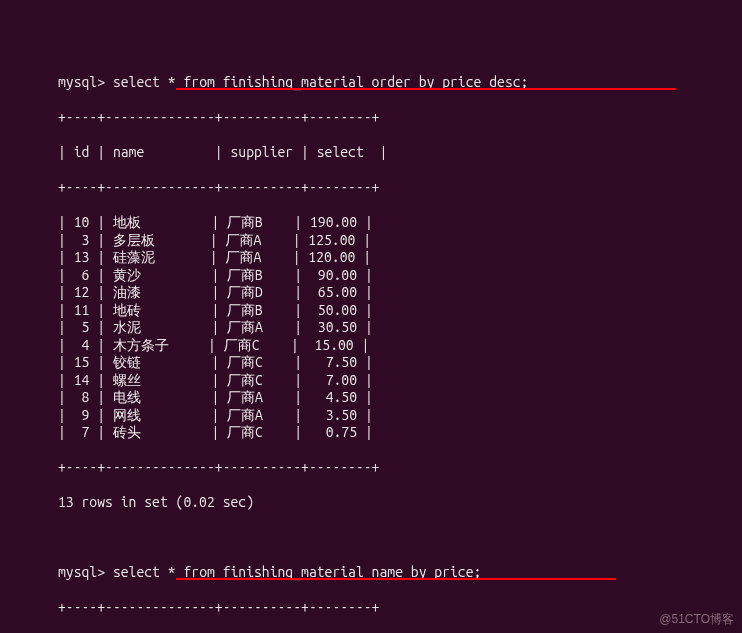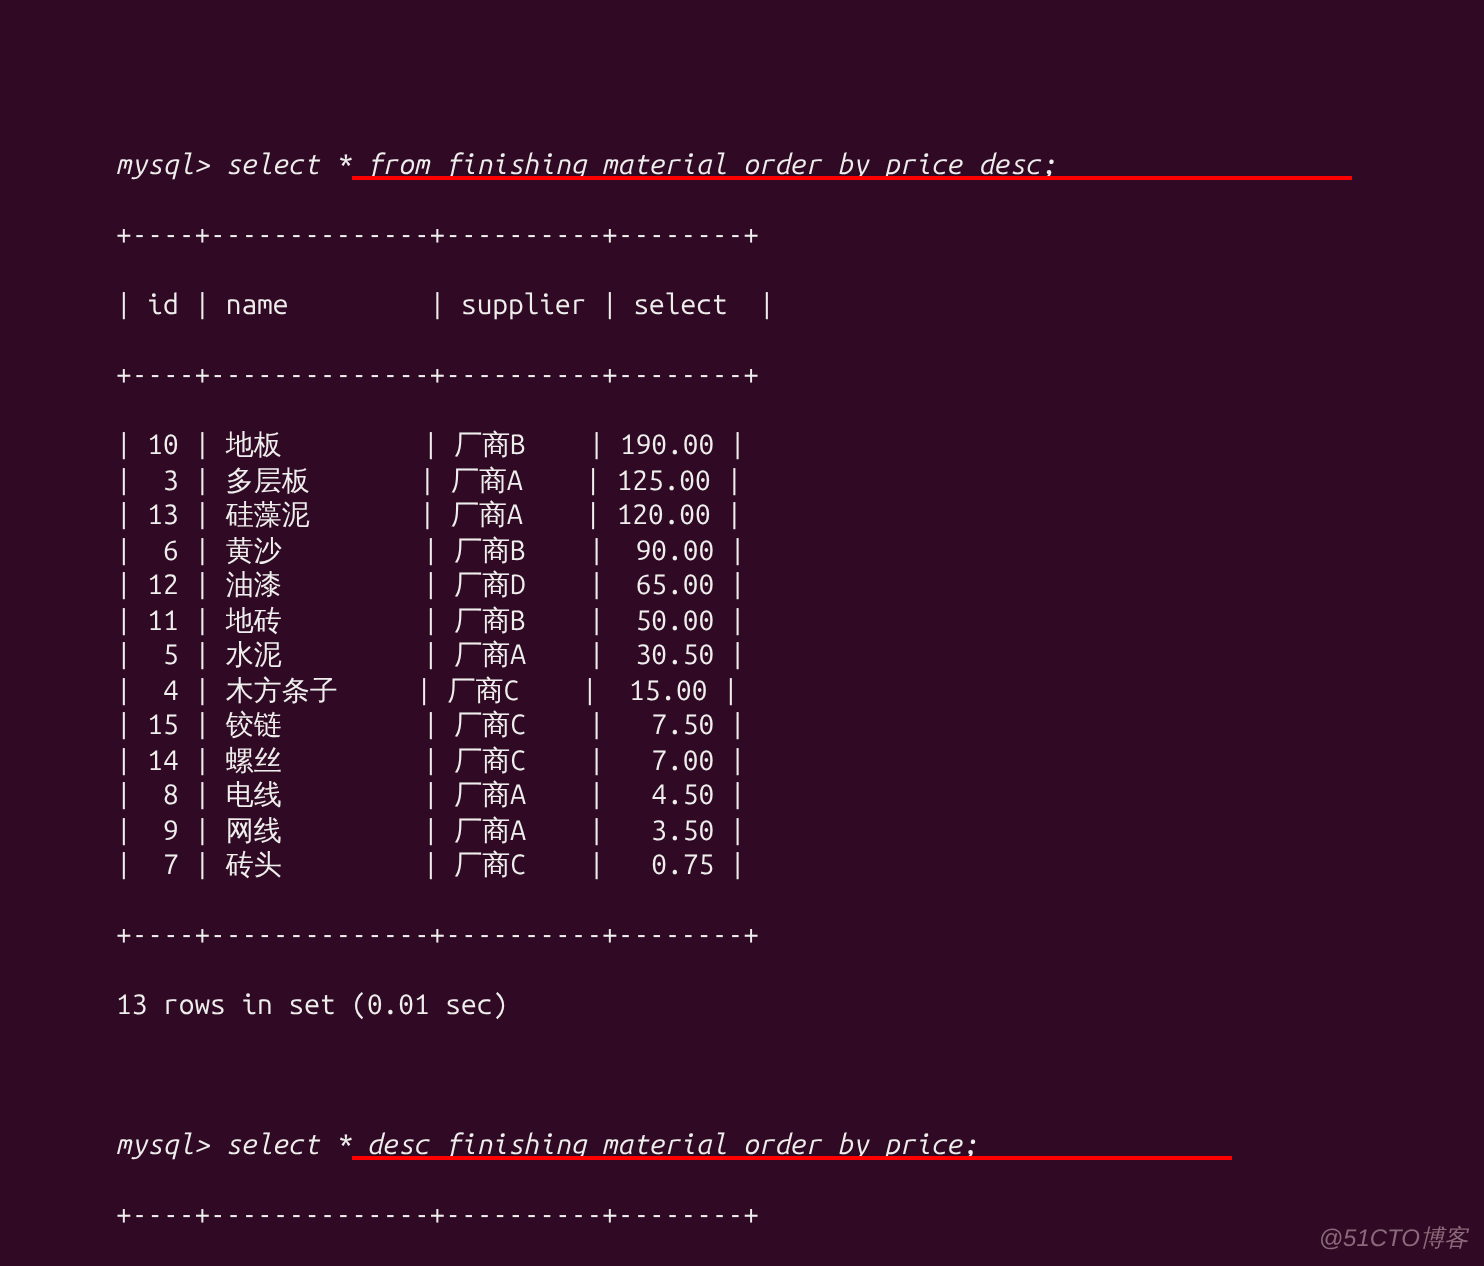--- a/index.html
+++ b/index.html
@@ -15,21 +15,20 @@
       padding: 4px 0 4px 58px;
       white-space: pre;
       line-height: 1.25;
       width: 742px;
       height: 633px;
       overflow: hidden;
       position: relative;
     }
     .prompt-line {
       position: relative;
-      font-style: italic;
     }
     .underline-red-1 {
       position: absolute;
       left: 118px;
       top: 14px;
       width: 500px;
       height: 2px;
       background: #ff0000;
     }
     .underline-red-2 {
@@ -40,37 +39,36 @@
       height: 2px;
       background: #ff0000;
     }
     .watermark {
       position: absolute;
       right: 8px;
       bottom: 6px;
       color: #8a6a7a;
       font-size: 12px;
       font-family: sans-serif;
-      font-style: italic;
     }
   </style>
 </head>
 <body>
 
 
 
 <div class="prompt-line"><span>mysql&gt; </span><span>select * from finishing_material order by price desc;</span><div class="underline-red-1"></div></div>
 <div>+----+--------------+----------+--------+</div>
 <div>| id | name         | supplier | select  |</div>
 <div>+----+--------------+----------+--------+</div>
 <div id="rows1"><div>| 10 | 地板         | 厂商B    | 190.00 |</div><div>|  3 | 多层板       | 厂商A    | 125.00 |</div><div>| 13 | 硅藻泥       | 厂商A    | 120.00 |</div><div>|  6 | 黄沙         | 厂商B    |  90.00 |</div><div>| 12 | 油漆         | 厂商D    |  65.00 |</div><div>| 11 | 地砖         | 厂商B    |  50.00 |</div><div>|  5 | 水泥         | 厂商A    |  30.50 |</div><div>|  4 | 木方条子     | 厂商C    |  15.00 |</div><div>| 15 | 铰链         | 厂商C    |   7.50 |</div><div>| 14 | 螺丝         | 厂商C    |   7.00 |</div><div>|  8 | 电线         | 厂商A    |   4.50 |</div><div>|  9 | 网线         | 厂商A    |   3.50 |</div><div>|  7 | 砖头         | 厂商C    |   0.75 |</div></div>
 <div>+----+--------------+----------+--------+</div>
-<div>13 rows in set (0.01 sec)</div>
+<div>13 rows in set (0.02 sec)</div>
 <div>&nbsp;</div>
-<div class="prompt-line"><span>mysql&gt; </span><span>select * desc finishing_material order by price;</span><div class="underline-red-2"></div></div>
+<div class="prompt-line"><span>mysql&gt; </span><span>select * from finishing_material name by price;</span><div class="underline-red-2"></div></div>
 <div>+----+--------------+----------+--------+</div>
 
 
 
 
 <div class="watermark">@51CTO博客</div>
 
 
 
 

